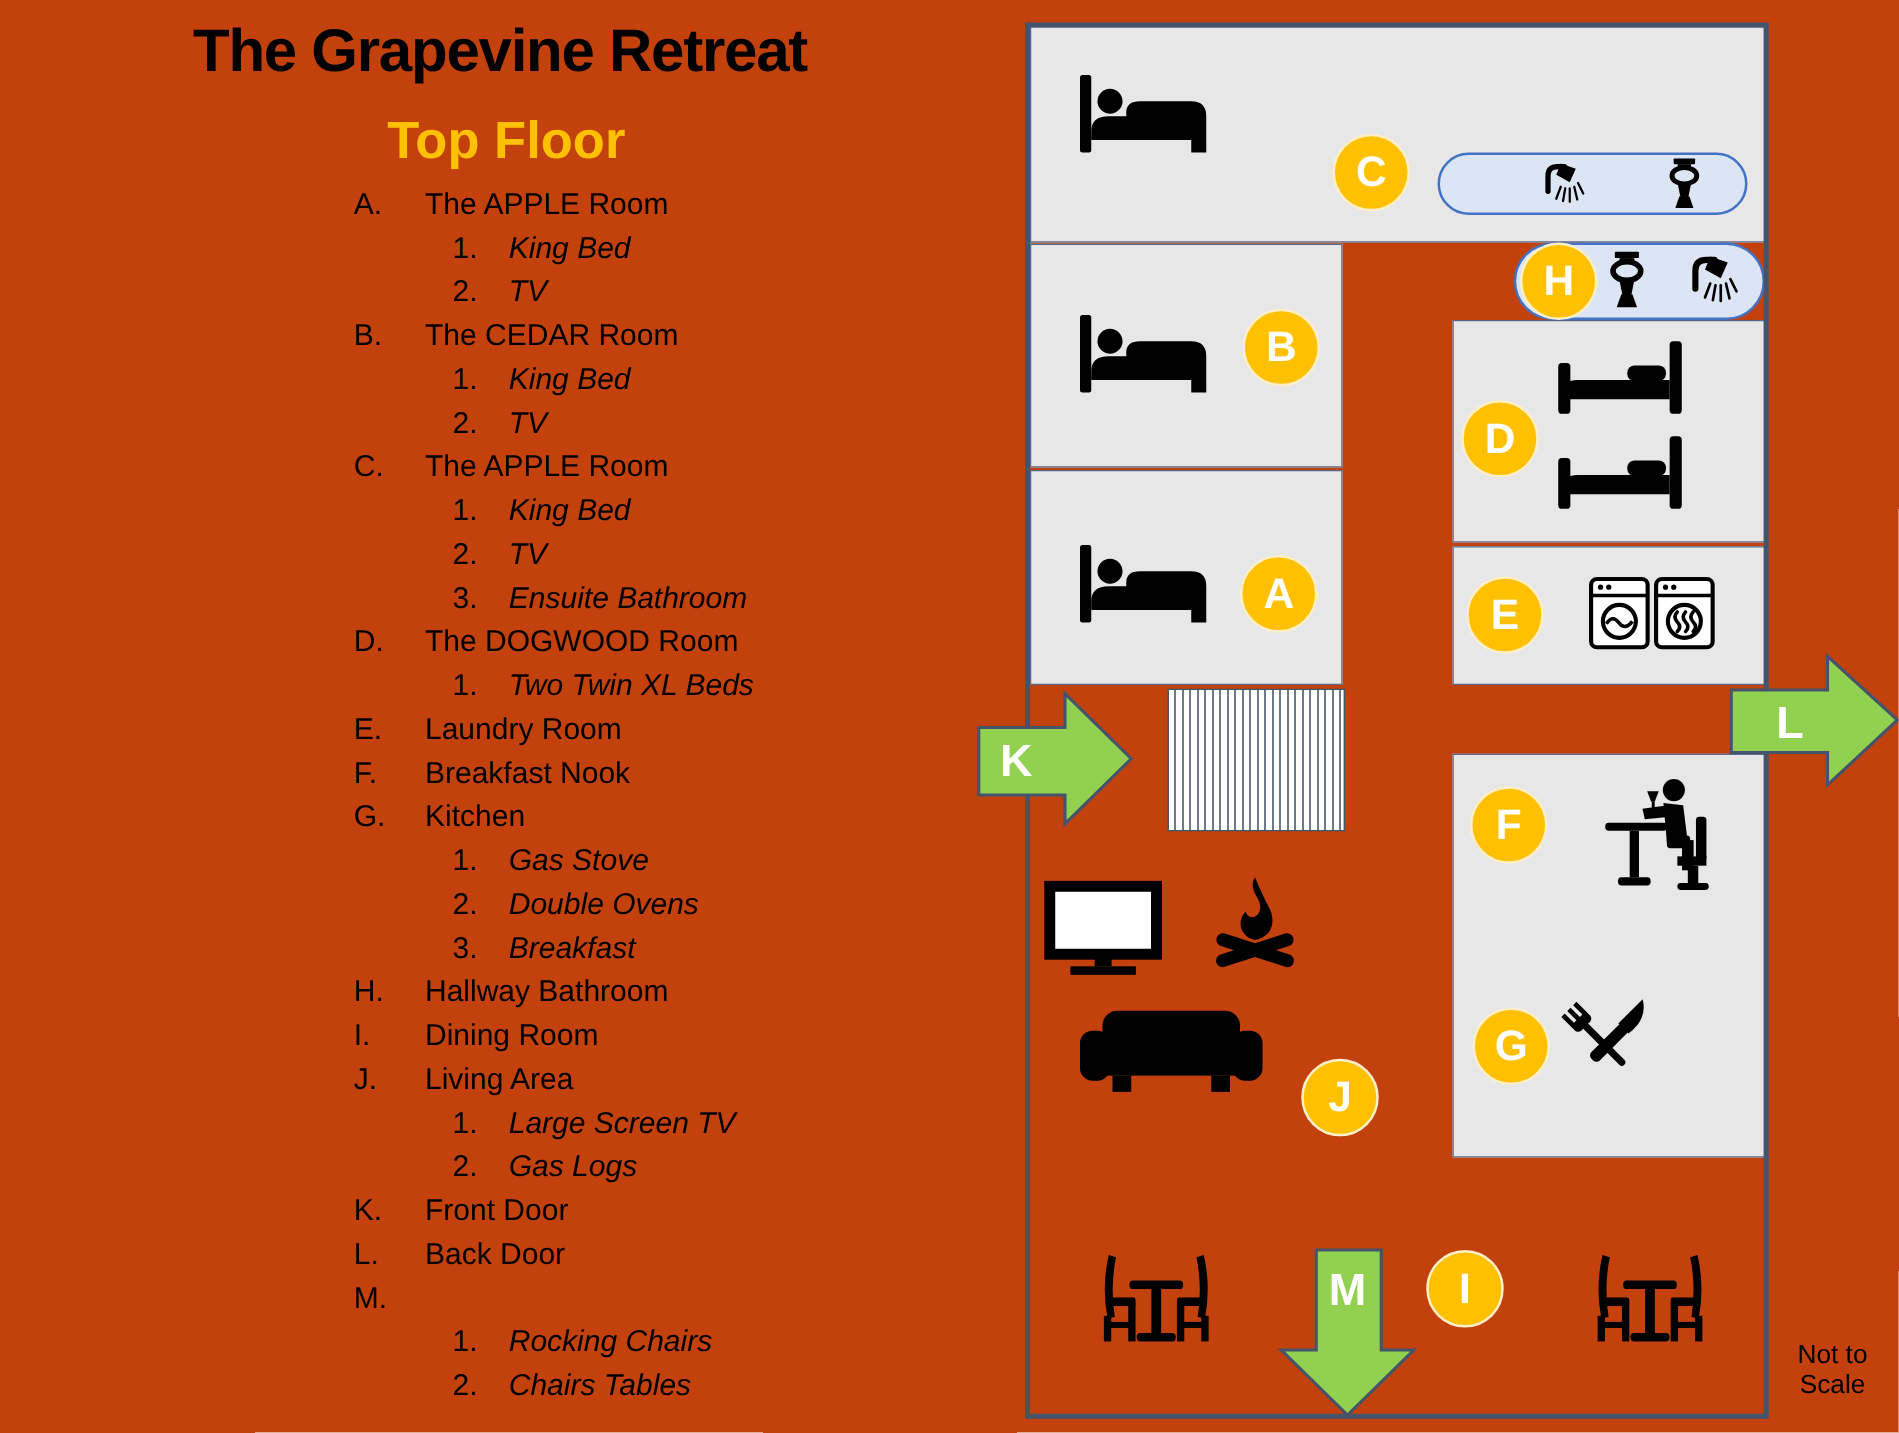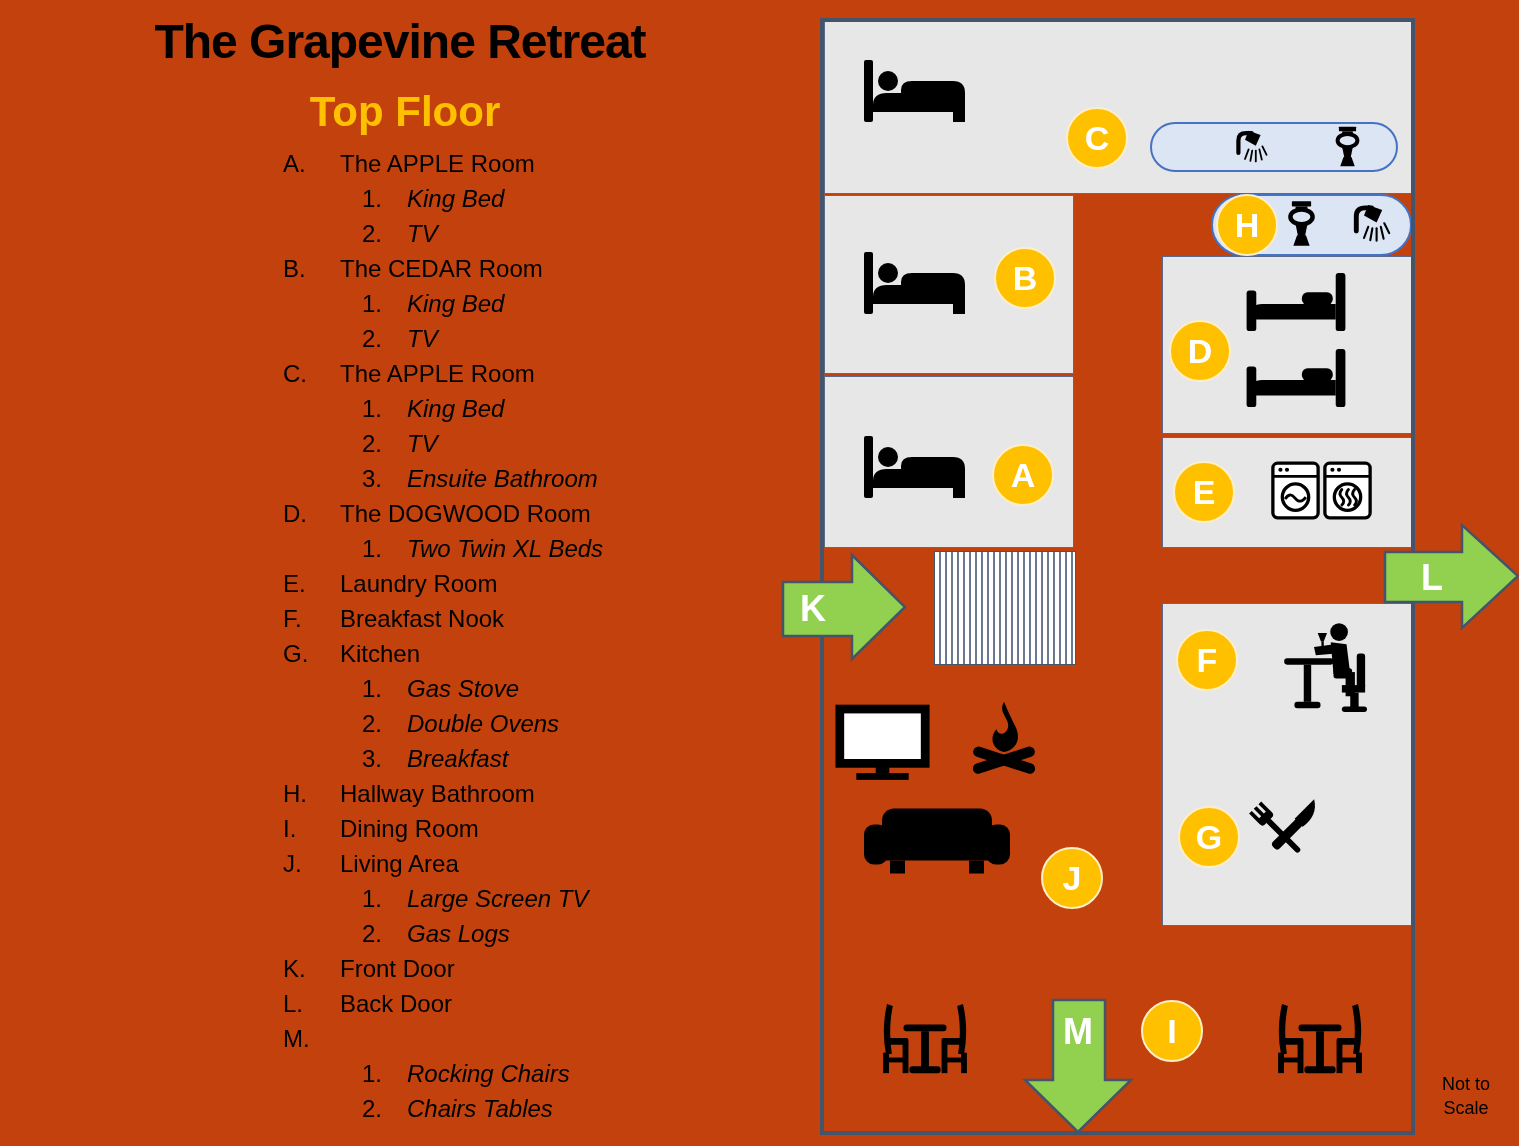--- a/index.html
+++ b/index.html
@@ -42,21 +42,21 @@
   .m-a{left:992px;top:444px;} .m-b{left:994px;top:247px;} .m-c{left:1066px;top:107px;}
   .m-d{left:1169px;top:320px;} .m-e{left:1173px;top:461px;} .m-f{left:1176px;top:629px;}
   .m-g{left:1178px;top:806px;} .m-h{left:1216px;top:194px;} .m-i{left:1141px;top:1000px;}
   .m-j{left:1041px;top:847px;}
   .icon{position:absolute;z-index:4;}
   .icon svg{display:block;width:100%;height:100%;}
   .arrow{position:absolute;z-index:7;}
   .arrow svg{display:block;width:100%;height:100%;overflow:visible;}
   .arrow-letter{position:absolute;color:#fff;font-weight:bold;font-size:36px;text-align:center;}
   .note{position:absolute;left:1416px;top:1072px;width:100px;text-align:center;
-        font-size:18px;line-height:24px;color:#000;z-index:6;}
+        font-size:21px;line-height:24px;color:#000;z-index:6;}
 </style>
 </head>
 <body>
 
 <div class="canvas">
 
   <div class="title">The Grapevine Retreat</div>
   <div class="subtitle">Top Floor</div>
 
   <div class="legend">

